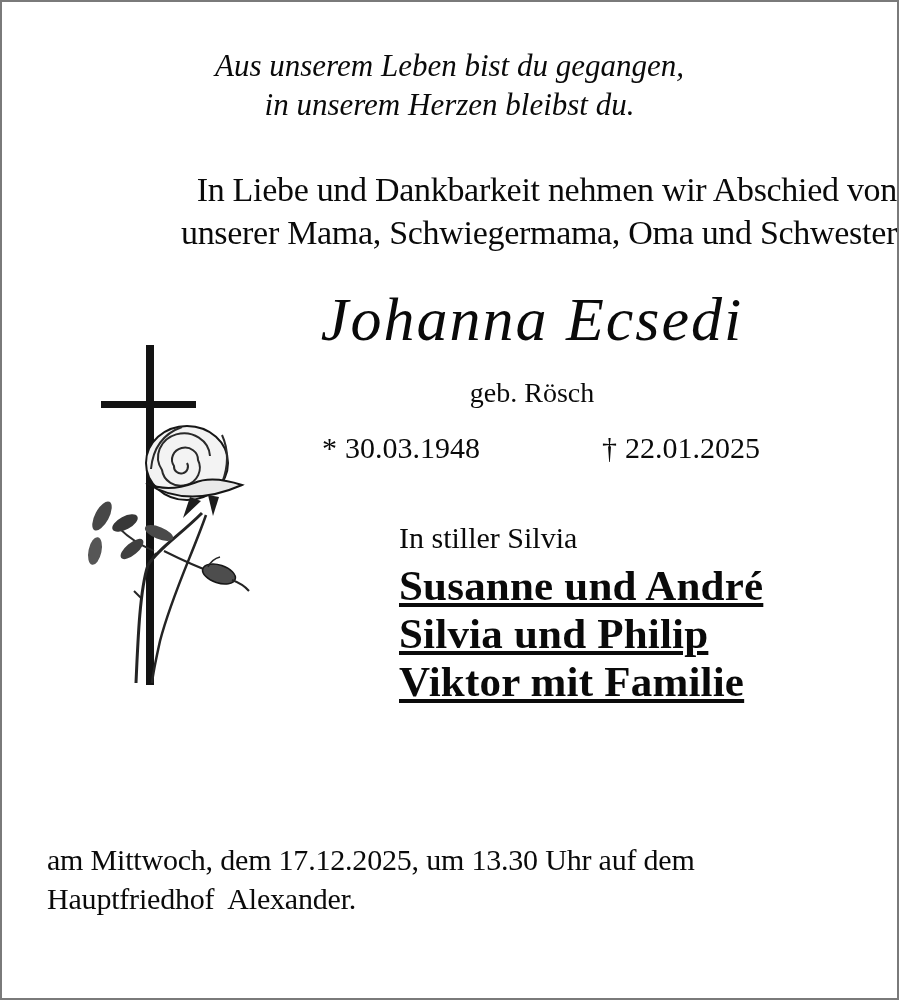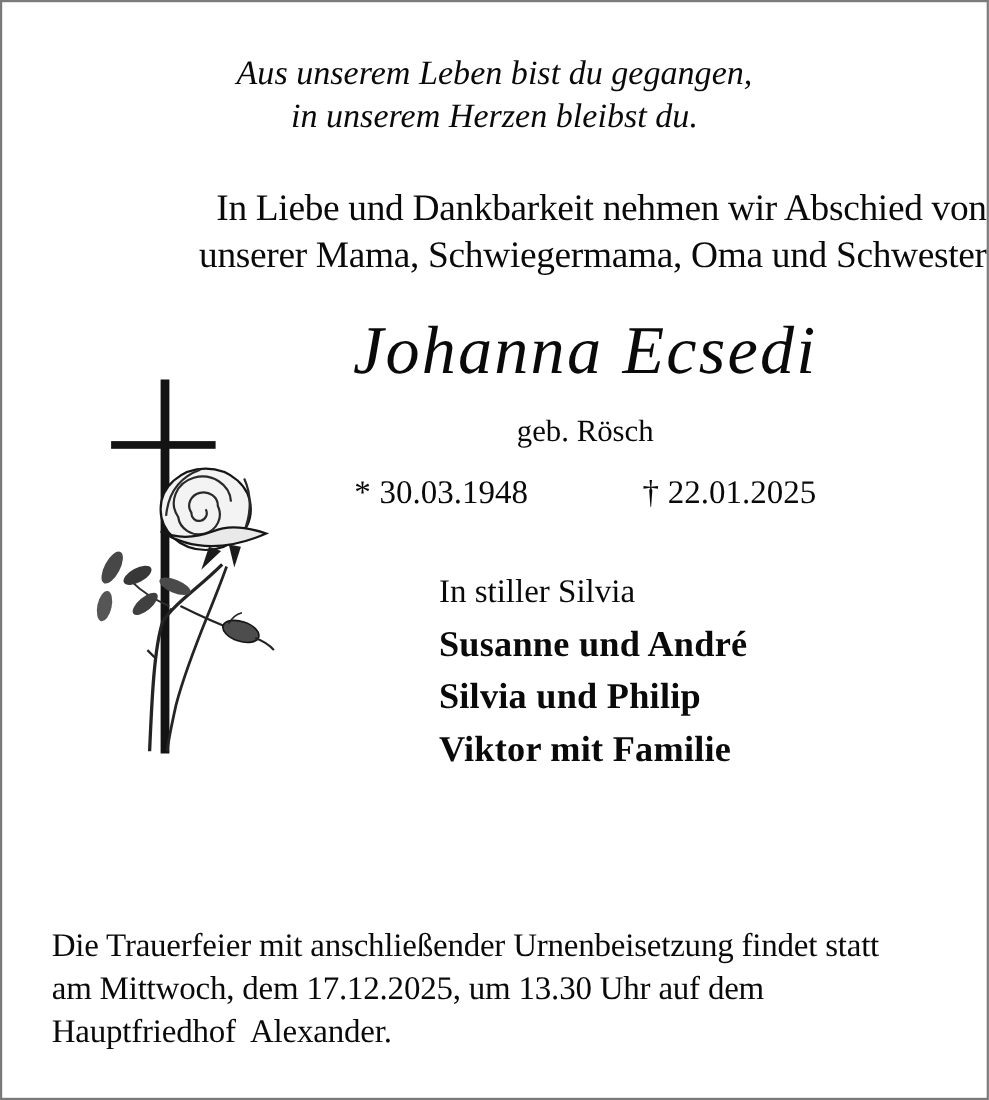--- a/index.html
+++ b/index.html
@@ -30,27 +30,27 @@
   }
   .maiden{
     position:absolute;left:160px;top:374px;width:740px;
     text-align:center;font-size:28px;line-height:34px;
   }
   .dates{
     position:absolute;left:160px;top:427px;width:740px;
     display:flex;justify-content:center;gap:104px;
     font-size:30px;line-height:38px;
   }
-  .date-item{white-space:nowrap;}
+  .date-item{white-space:nowrap;margin-left:18px;}
   .date-symbol{display:inline-block;margin-right:8px;}
   .mourners{position:absolute;left:397px;top:512px;}
   .mourners-heading{font-size:30px;line-height:48px;}
   .mourner-name{
-    font-size:33px;line-height:48px;font-weight:bold;
-    letter-spacing:0.2px;white-space:nowrap;
+    font-size:43px;line-height:48px;font-weight:bold;
+    letter-spacing:0.2px;white-space:nowrap;text-decoration:underline;
   }
   .funeral{
     position:absolute;left:45px;top:838px;
     font-size:30px;line-height:39px;letter-spacing:-0.2px;
   }
   .funeral-line{white-space:pre;}
   .art{
     position:absolute;left:60px;top:335px;
     width:195px;height:355px;
   }
@@ -117,18 +117,17 @@
   </div>
 
   <div class="mourners">
     <div class="mourners-heading">In stiller Silvia</div>
     <div class="mourner-name">Susanne und André</div>
     <div class="mourner-name">Silvia und Philip</div>
     <div class="mourner-name">Viktor mit Familie</div>
   </div>
 
   <div class="funeral">
-    <div class="funeral-line">Die Trauerfeier mit anschließender Urnenbeisetzung findet statt</div>
     <div class="funeral-line">am Mittwoch, dem 17.12.2025, um 13.30 Uhr auf dem</div>
     <div class="funeral-line">Hauptfriedhof  Alexander.</div>
   </div>
 
 </div>
 
 </body></html>

